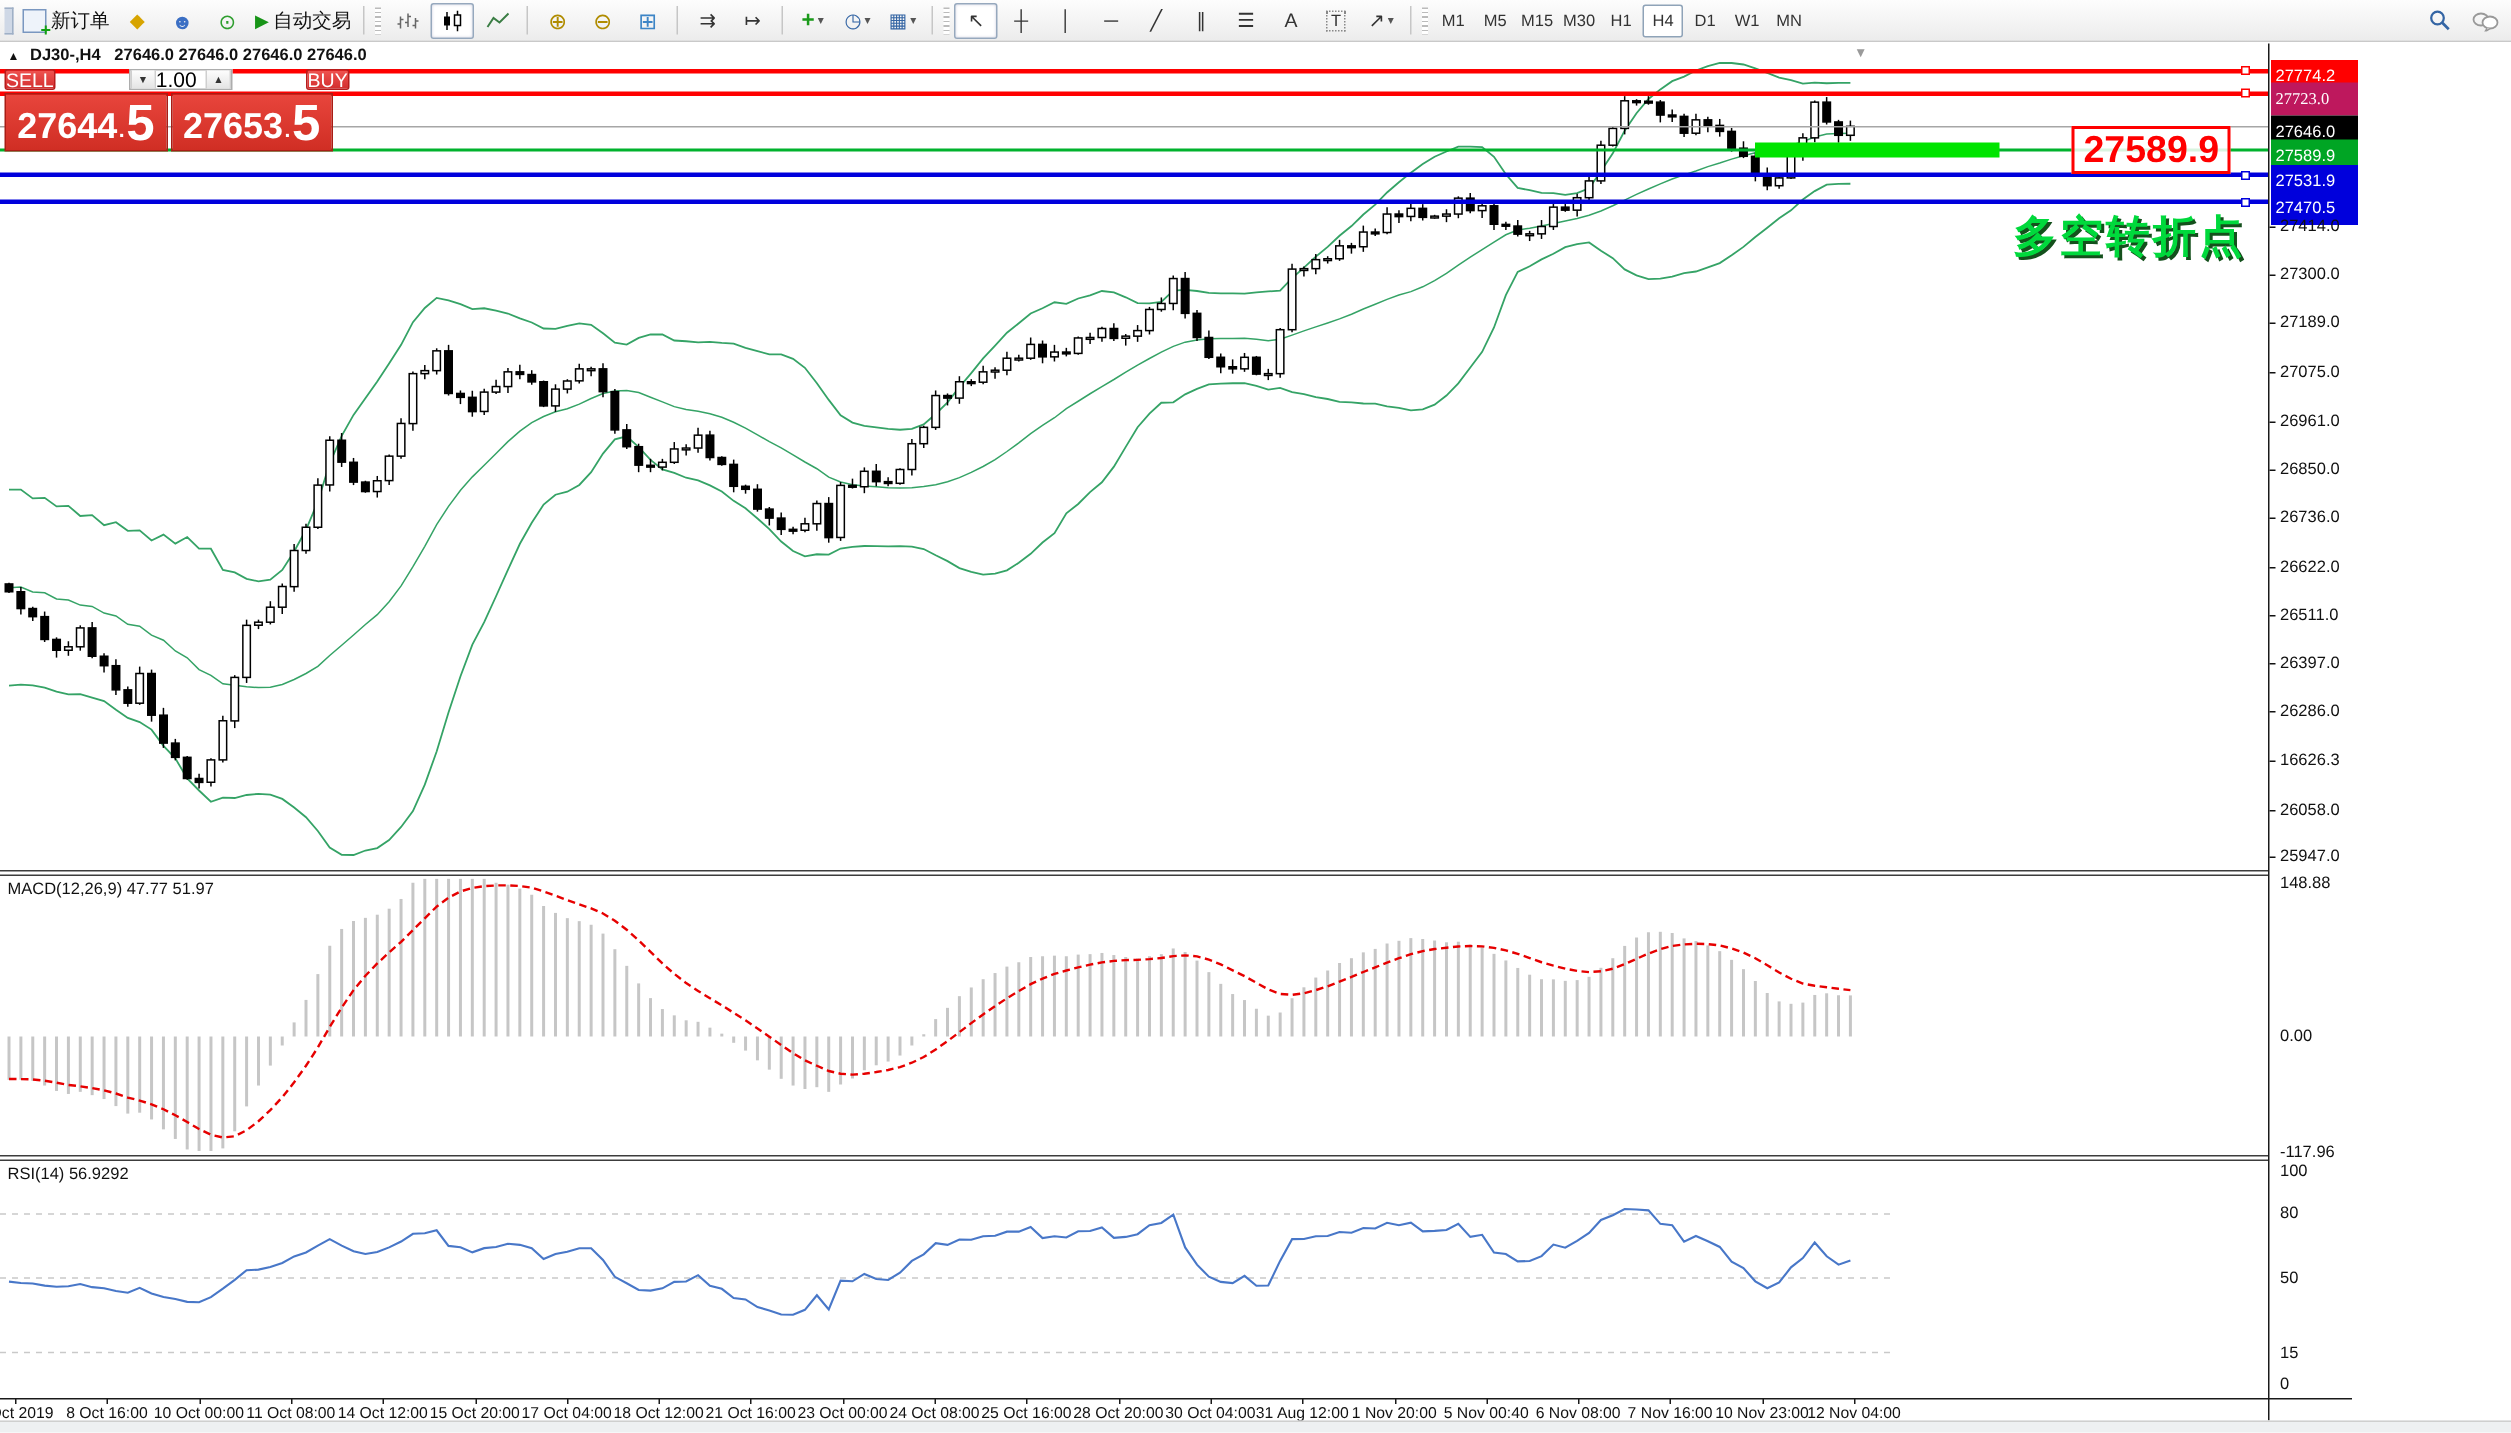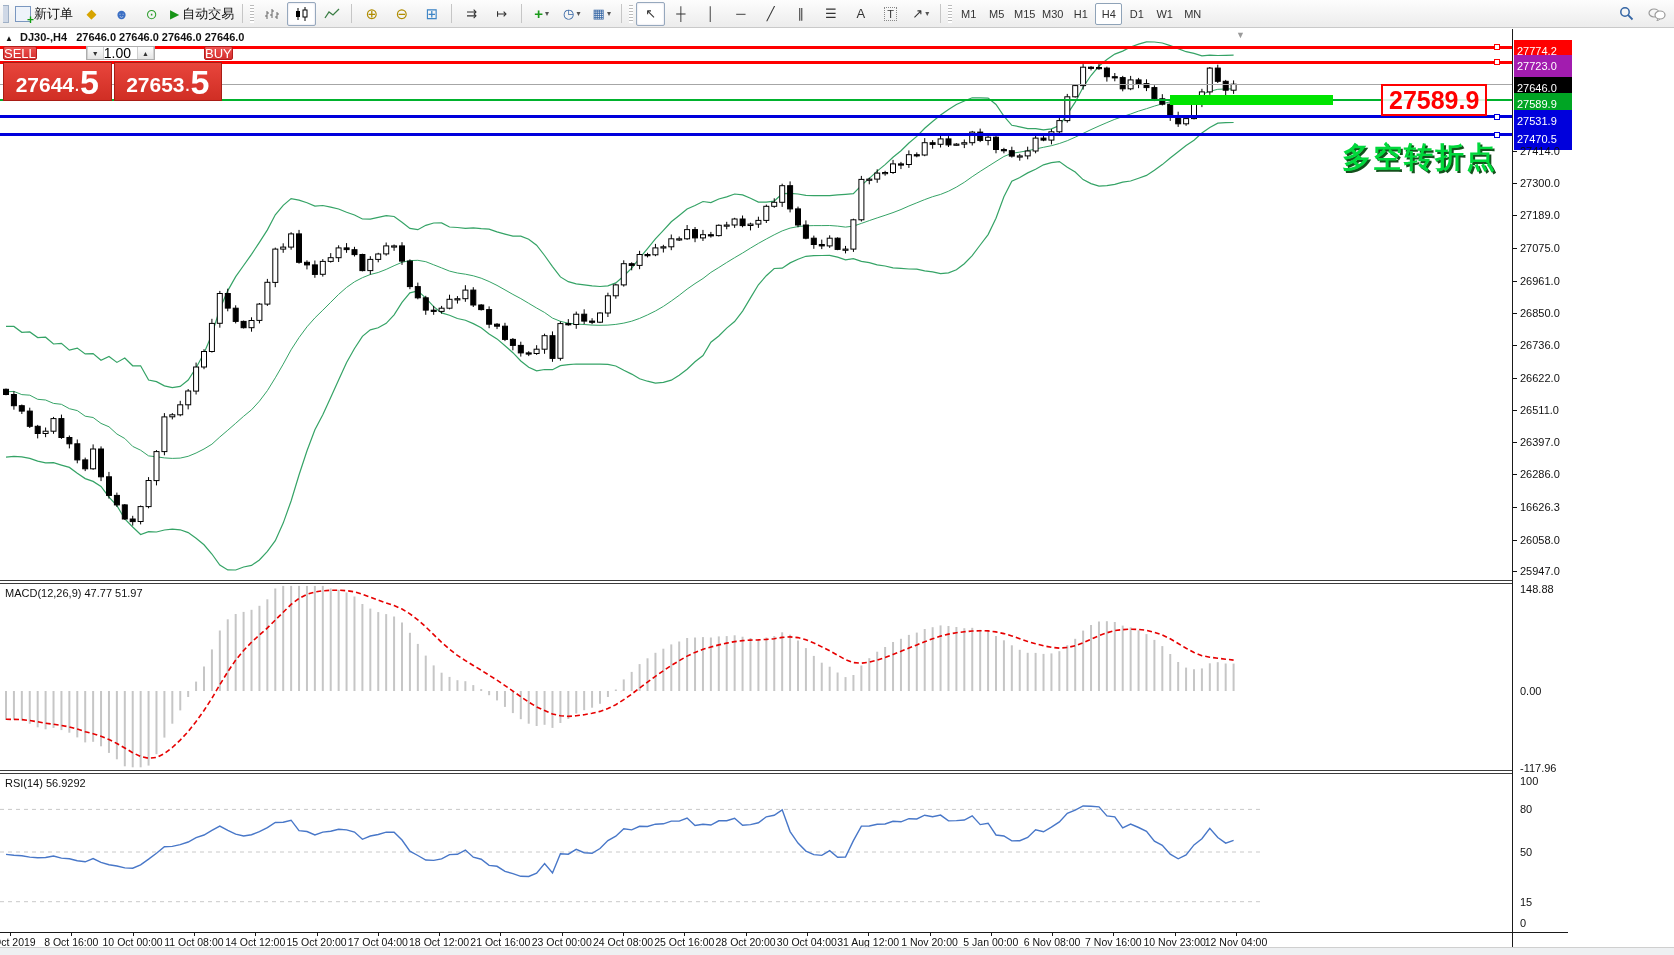--- a/index.html
+++ b/index.html
@@ -56,21 +56,21 @@
     font-size:13px;display:flex;align-items:center;justify-content:center;box-sizing:border-box;}
   .oc-sell{width:52px;border-radius:2px;}
   .oc-buy{width:52px;border-radius:2px;}
   .oc-lot{flex:1;display:flex;margin:0 5px;border:1px solid #adadad;box-sizing:border-box;background:#fff;}
   .oc-spin{width:15px;background:linear-gradient(#fdfdfd,#e4e4e4);display:flex;align-items:center;justify-content:center;
     font-size:7px;color:#333;border-left:1px solid #cfcfcf;border-right:1px solid #cfcfcf;}
   .oc-lotval{flex:1;font-size:14px;color:#000;display:flex;align-items:center;justify-content:flex-end;padding-right:6px;}
   .oc-prices{display:flex;height:39px;margin-top:2px;gap:2px;}
   .oc-price{flex:1;background:linear-gradient(#e8453c,#d02e24);border:1px solid #a81d15;color:#fff;
     display:flex;align-items:flex-end;justify-content:center;padding-bottom:2px;box-sizing:border-box;}
-  .pmain{font-size:21px;font-weight:bold;line-height:26px;}
+  .pmain{font-size:24px;font-weight:bold;line-height:26px;}
   .pdot{font-size:14px;font-weight:bold;line-height:24px;margin:0 1px;}
   .pbig{font-size:34px;font-weight:bold;line-height:32px;}
   
   .greenbar{position:absolute;height:10px;background:#00e400;}
   .redbox{position:absolute;border:2px solid #ff0000;background:rgba(255,255,255,.85);color:#ff0000;
     font-size:25px;font-weight:bold;padding:0 6px;line-height:28px;}
   .cntext{position:absolute;color:#00d93c;font-size:29px;font-weight:bold;letter-spacing:2px;
     text-shadow:2px 2px 0 #14501c;white-space:nowrap;}
 </style>
 </head>
@@ -708,21 +708,21 @@
   <span>27646.0 27646.0 27646.0 27646.0</span>
 </div>
 <div class="shift-marker">▼</div>
 
 <div class="ind-label" style="top:587px">MACD(12,26,9) 47.77 51.97</div>
 <div class="ind-label" style="top:777px">RSI(14) 56.9292</div>
 
 <div class="axis-col">
     <div id="axis-content">
       <div class="plabel" style="top: 11.4px; background: rgb(255, 0, 0);">27774.2</div>
-      <div class="plabel" style="top: 26.1px; background: #a21caf;">27723.0</div>
+      <div class="plabel" style="top: 26.1px; background: #be185d; font-family: Liberation Serif, serif;">27723.0</div>
       <div class="plabel" style="top: 48.2px; background: rgb(0, 0, 0);">27646.0</div>
       <div class="plabel" style="top: 64.3px; background: rgb(0, 165, 36);">27589.9</div>
       <div class="plabel" style="top: 80.9px; background: rgb(0, 0, 220);">27531.9</div>
       <div class="plabel" style="top: 98.5px; background: rgb(0, 0, 220);">27470.5</div>
       <div class="ptickmark" style="top: 121.7px;"></div>
       <div class="ptick" style="top: 121.7px;">27414.0</div>
       <div class="ptickmark" style="top: 154.4px;"></div>
       <div class="ptick" style="top: 154.4px;">27300.0</div>
       <div class="ptickmark" style="top: 186.2px;"></div>
       <div class="ptick" style="top: 186.2px;">27189.0</div>
@@ -786,21 +786,21 @@
     <div class="tlabel" style="left: 684.3px;">25 Oct 16:00</div>
     <div class="ttick" style="left: 745.6px;"></div>
     <div class="tlabel" style="left: 745.6px;">28 Oct 20:00</div>
     <div class="ttick" style="left: 806.9px;"></div>
     <div class="tlabel" style="left: 806.9px;">30 Oct 04:00</div>
     <div class="ttick" style="left: 868.2px;"></div>
     <div class="tlabel" style="left: 868.2px;">31 Aug 12:00</div>
     <div class="ttick" style="left: 929.5px;"></div>
     <div class="tlabel" style="left: 929.5px;">1 Nov 20:00</div>
     <div class="ttick" style="left: 990.8px;"></div>
-    <div class="tlabel" style="left: 990.8px;">5 Jan 00:00</div>
+    <div class="tlabel" style="left: 990.8px;">5 Nov 00:40</div>
     <div class="ttick" style="left: 1052.1px;"></div>
     <div class="tlabel" style="left: 1052.1px;">6 Nov 08:00</div>
     <div class="ttick" style="left: 1113.4px;"></div>
     <div class="tlabel" style="left: 1113.4px;">7 Nov 16:00</div>
     <div class="ttick" style="left: 1174.7px;"></div>
     <div class="tlabel" style="left: 1174.7px;">10 Nov 23:00</div>
     <div class="ttick" style="left: 1236px;"></div>
     <div class="tlabel" style="left: 1236px;">12 Nov 04:00</div>
   </div>
 <div class="strip"></div>

